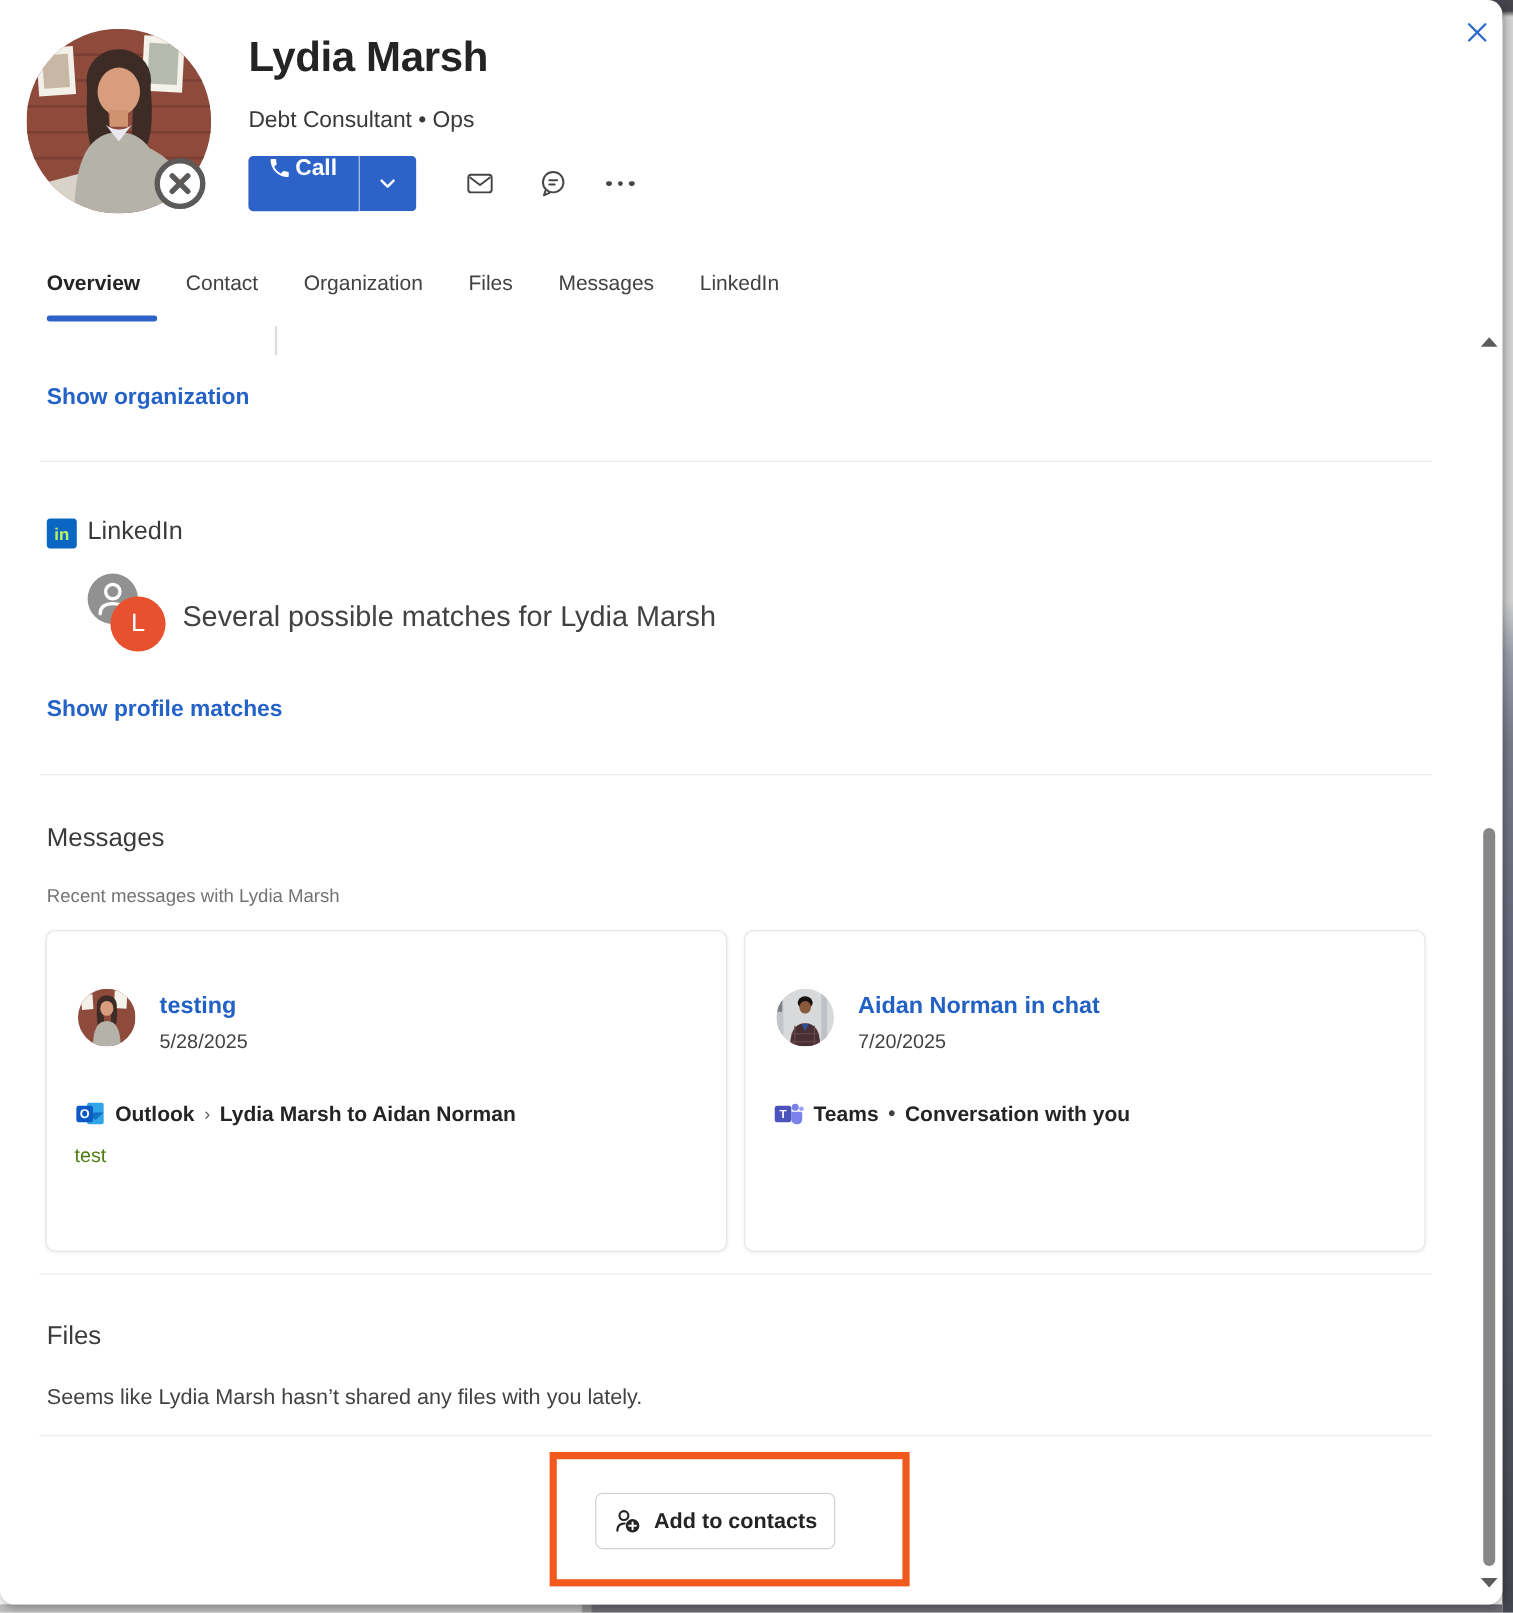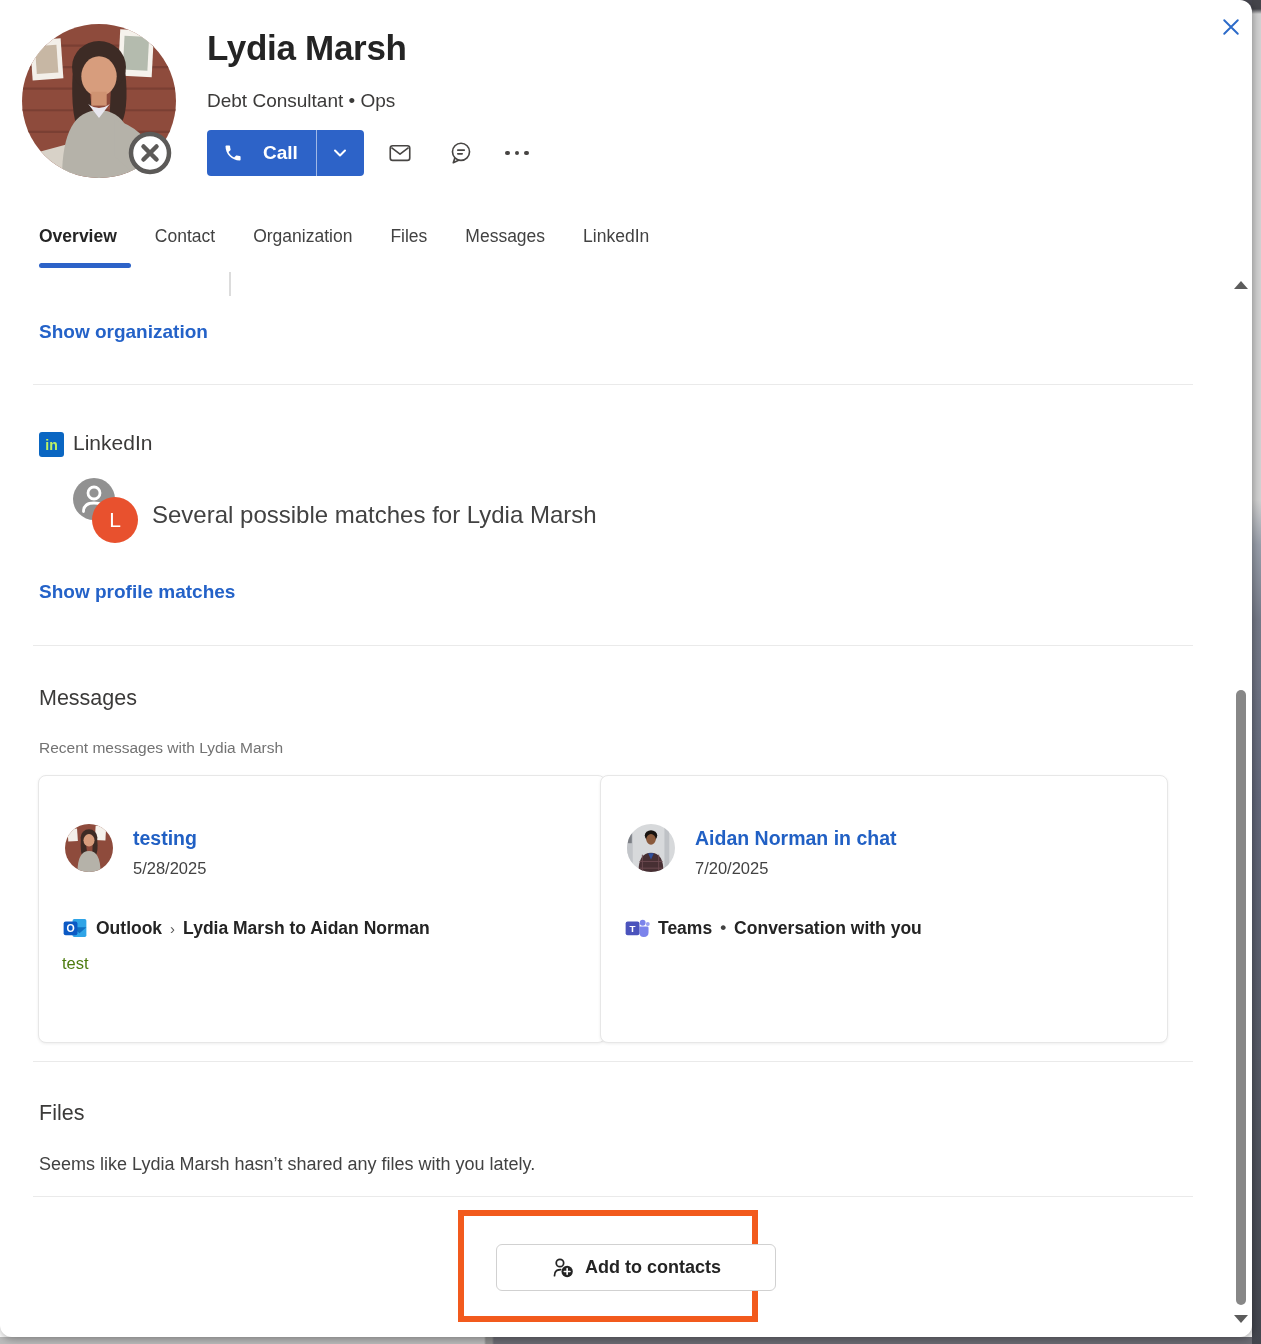--- a/index.html
+++ b/index.html
@@ -25,21 +25,21 @@
     position:absolute;left:0;top:0;width:1252px;height:1337px;background:#fff;
     border-radius:0 12px 12px 12px;box-shadow:1px 2px 8px rgba(0,0,0,.35);
   }
   
   .avatar-lg{position:absolute;left:22px;top:24px;width:154px;height:154px;border-radius:50%;overflow:hidden;}
   .presence{position:absolute;left:126px;top:129px;width:48px;height:48px;}
   .person-name{position:absolute;left:207px;top:28px;font-size:35px;font-weight:600;letter-spacing:-.3px;color:#242424;}
   .person-sub{position:absolute;left:207px;top:90px;font-size:19px;color:#3b3a39;}
   .call-group{position:absolute;left:207px;top:130px;height:46px;display:flex;}
   .call-main{
-    display:flex;align-items:center;gap:20px;padding:0 18px 0 16px;background:var(--accent);
+    display:flex;align-items:flex-start;gap:3px;padding:0 18px 0 16px;background:var(--accent);
     color:#fff;font-size:19px;font-weight:bold;border:none;border-radius:4px 0 0 4px;cursor:pointer;
   }
   .call-chev{
     width:48px;background:var(--accent);border:none;border-left:1px solid rgba(255,255,255,.55);
     border-radius:0 4px 4px 0;display:flex;align-items:center;justify-content:center;cursor:pointer;
   }
   .icon-btn{position:absolute;width:38px;height:38px;background:none;border:none;display:flex;align-items:center;justify-content:center;cursor:pointer;}
   .btn-mail{left:381px;top:134px;}
   .btn-chat{left:442px;top:134px;}
   .btn-more{left:498px;top:134px;}
@@ -71,34 +71,34 @@
   }
   .li-match{position:absolute;left:152px;top:501px;font-size:24px;color:#424242;}
   .show-matches{position:absolute;left:39px;top:581px;font-size:19px;}
   .sec-title{position:absolute;left:39px;font-size:21.5px;color:#3b3a39;}
   .msg-sub{position:absolute;left:39px;top:739px;font-size:15.5px;color:#737373;}
   
   .card{
     position:absolute;top:775px;width:568px;height:268px;background:#fff;border:1px solid #e7e7e7;
     border-radius:8px;box-shadow:0 1px 3px rgba(0,0,0,.07);box-sizing:border-box;
   }
-  .card1{left:38px;} .card2{left:600px;}
+  .card1{left:38px;} .card2{left:620px;}
   .card .c-avatar{position:absolute;left:26px;top:48px;width:48px;height:48px;border-radius:50%;overflow:hidden;}
   .card .c-title{position:absolute;left:94px;top:51px;font-size:19.5px;font-weight:bold;color:#2160c4;cursor:pointer;}
   .card .c-date{position:absolute;left:94px;top:83px;font-size:16.5px;color:#424242;}
   .card .c-source{position:absolute;left:23px;top:139px;display:flex;align-items:center;gap:8px;font-size:17.5px;font-weight:bold;color:#242424;}
   .card .c-sep{font-weight:normal;color:#5a5a5a;font-size:15px;}
   .card .c-sep.bullet{font-weight:bold;font-size:17px;color:#424242;}
   .card .c-body{position:absolute;left:23px;top:176px;width:525px;font-size:16.5px;line-height:1.45;color:#4d7c0f;}
   
   .files-text{position:absolute;left:39px;top:1154px;font-size:18px;color:#424242;}
   
   .annotation{position:absolute;left:458px;top:1210px;width:300px;height:112px;border:6px solid var(--annotation);box-sizing:border-box;}
   .add-btn{
-    position:absolute;left:496px;top:1244px;width:280px;height:47px;background:#fff;border:1px solid #d1d1d1;
+    position:absolute;left:496px;top:1244px;width:200px;height:47px;background:#fff;border:1px solid #d1d1d1;
     border-radius:6px;display:flex;align-items:center;justify-content:center;gap:10px;
     font-size:18px;font-weight:600;color:#242424;cursor:pointer;font-family:inherit;
   }
   
   .scroll-up,.scroll-down{position:absolute;left:1233px;width:16px;height:16px;display:flex;align-items:center;justify-content:center;cursor:pointer;}
   .scroll-up{top:277px;} .scroll-down{top:1311px;}
   .tri-up{width:0;height:0;border-left:7px solid transparent;border-right:7px solid transparent;border-bottom:8px solid #5c5c5c;}
   .tri-down{width:0;height:0;border-left:7px solid transparent;border-right:7px solid transparent;border-top:8px solid #5c5c5c;}
   .scroll-thumb{position:absolute;left:1236px;top:690px;width:10px;height:615px;border-radius:5px;background:#878787;cursor:pointer;}
   :root{--accent:#2d63c8;--linkedin:#0a66c2;--annotation:#f25a1d;--badge-orange:#e8512e;}

